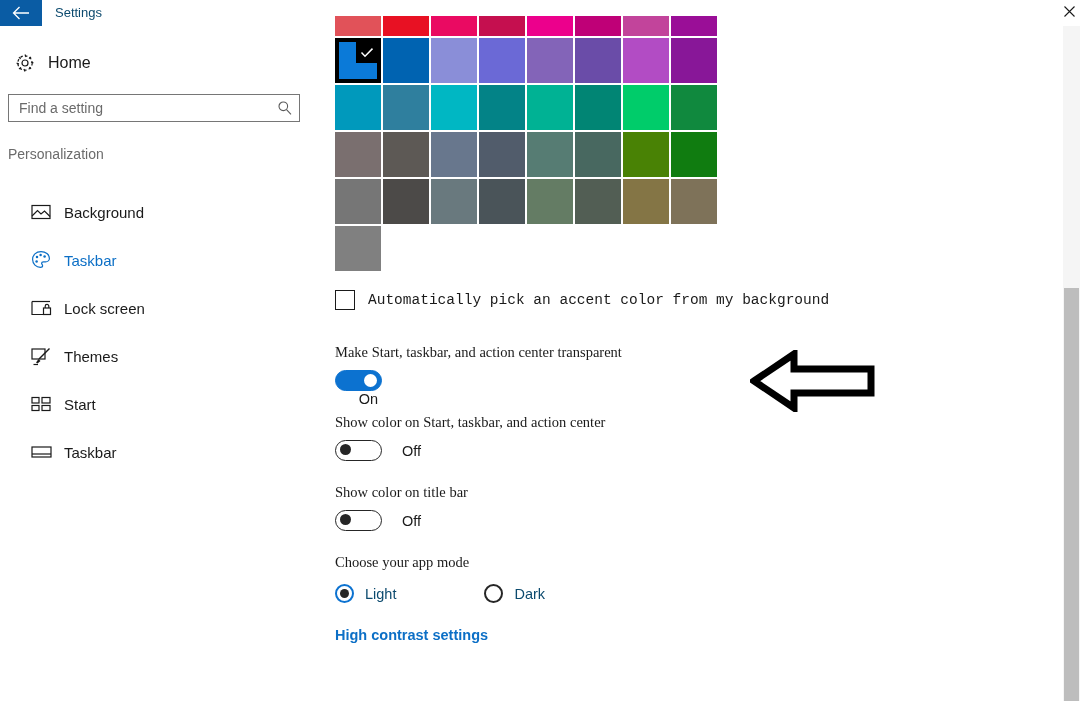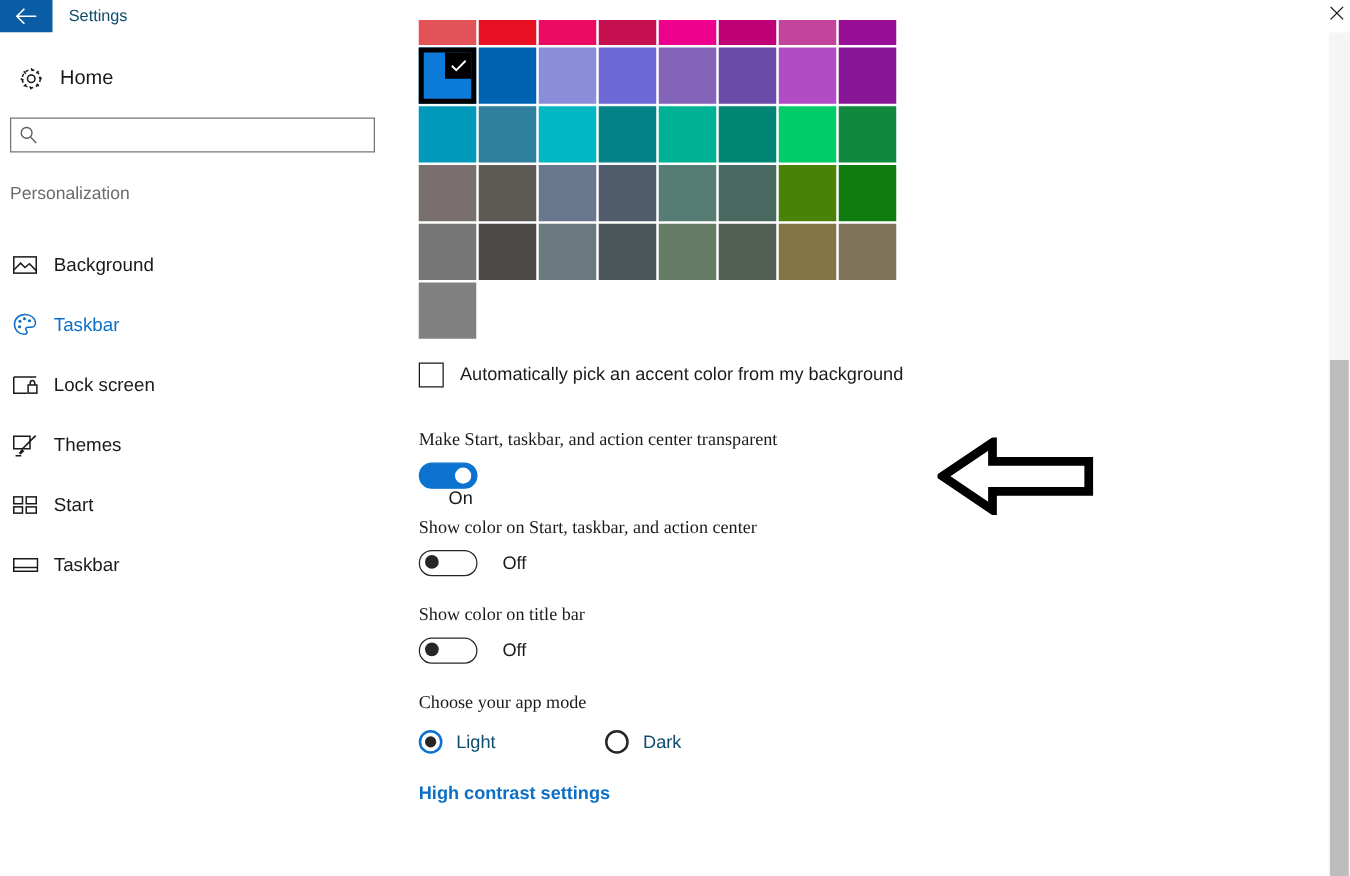--- a/index.html
+++ b/index.html
@@ -110,21 +110,21 @@
   }
   #nav-list {
     position: absolute;
     left: 0; top: 162px;
     width: 310px;
   }
   .nav-item {
     height: 48px;
     display: flex;
     align-items: center;
-    padding-left: 3px;
+    padding-left: 24px;
     box-sizing: border-box;
   }
   .nav-item .nav-ico {
     width: 34px;
     display: flex; align-items: center; justify-content: center;
   }
   .nav-item .nav-txt {
     font-size: 15px;
     color: #1a1a1a;
     margin-left: 6px;
@@ -191,20 +191,21 @@
     width: 20px; height: 20px;
     border: 1.6px solid #1a1a1a;
     background: #ffffff;
     box-sizing: border-box;
   }
   #auto-accent-row .cb-text {
     font-size: 14.5px;
     color: #1a1a1a;
     margin-left: 13px;
     white-space: nowrap;
+    font-family: Liberation Mono, monospace;
   }
 
   
   .toggle-row {
     position: absolute;
     left: 25px;
     display: flex;
     align-items: center;
   }
   .sw {
@@ -360,20 +361,21 @@
                  M18.4 10 L16.1 8.9 M1.6 10 L3.9 11.1
                  M16 4 L14 5.6 M4 16 L6 14.4
                  M16 16 L14.4 14 M4 4 L5.6 6" stroke="#1a1a1a" stroke-width="1.2" fill="none"></path>
         <circle cx="10" cy="10" r="7.2" fill="none" stroke="#1a1a1a" stroke-width="1.2" stroke-dasharray="2.6 2.2"></circle>
       </svg>
     </span>
     <span id="home-label">Home</span>
   </div>
 
   <div id="search-box">
+    <input id="search-input" type="text" placeholder="Find a setting" style="">
     <span id="search-icon">
       <svg width="16" height="16" viewBox="0 0 16 16">
         <circle cx="6.3" cy="6.3" r="4.3" fill="none" stroke="#5a5a5a" stroke-width="1.1"></circle>
         <path d="M9.5 9.7 L14 14.4" stroke="#5a5a5a" stroke-width="1.1" fill="none"></path>
       </svg>
     </span>
   </div>
 
   <div id="section-title">Personalization</div>
 

